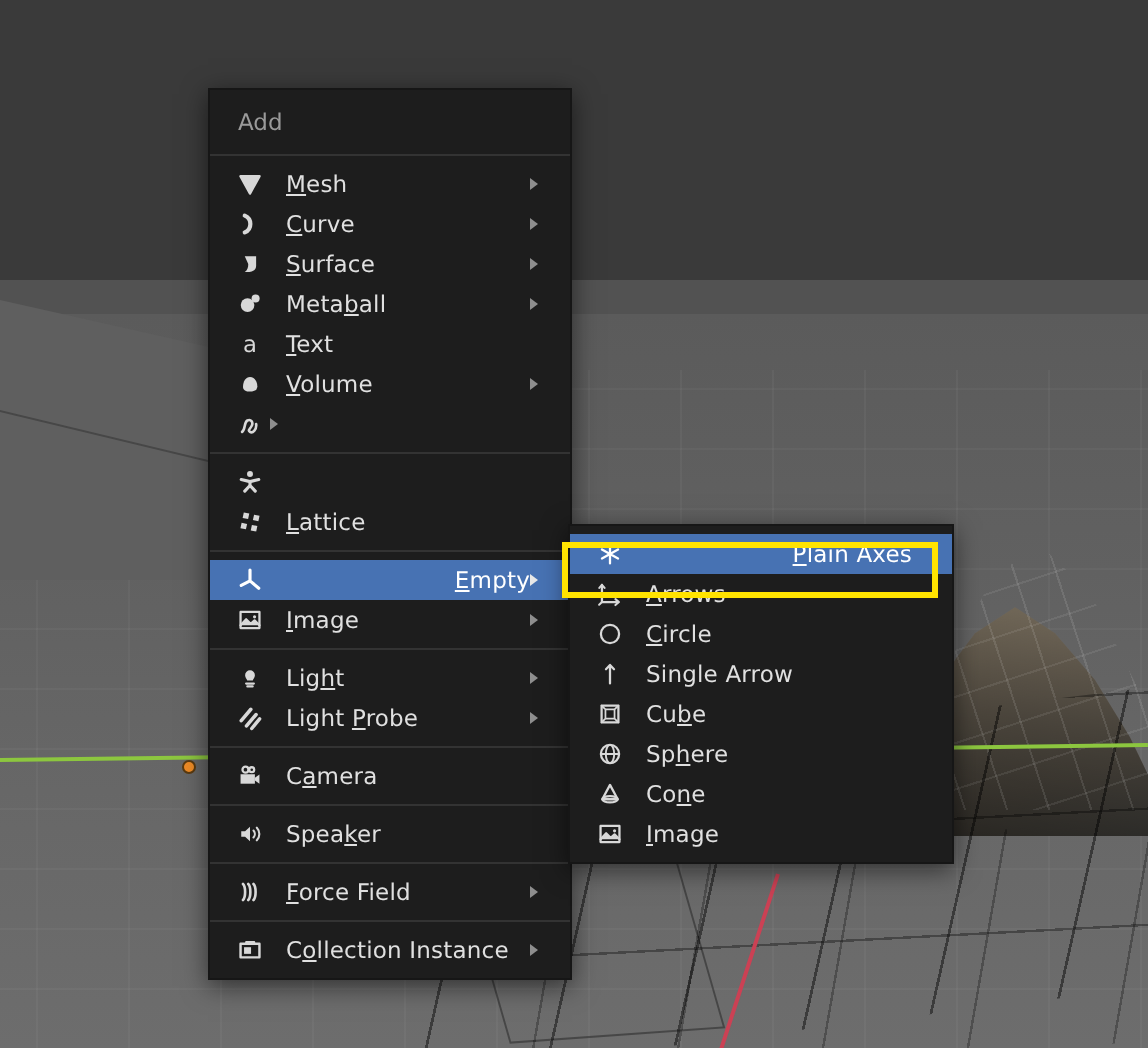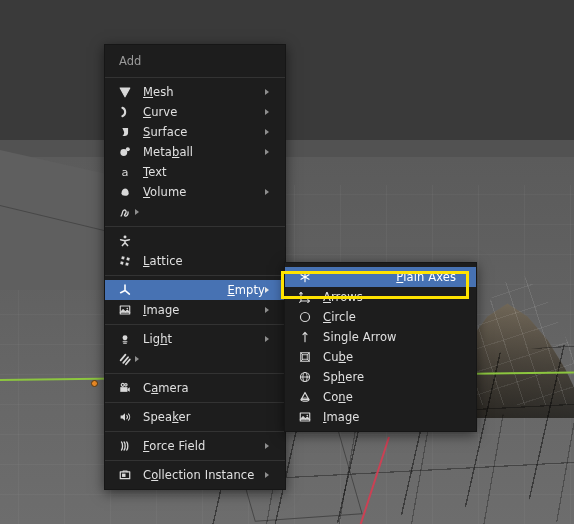--- a/index.html
+++ b/index.html
@@ -325,20 +325,21 @@
           </span>
           <span class="lbl">Lig<u>h</u>t</span>
           <span class="arrow"></span>
         </div>
         <div class="mi">
           <span class="ico">
             <svg width="14" height="14" viewBox="0 0 16 16" fill="none" stroke="currentColor" stroke-width="1.3" stroke-linecap="round" stroke-linejoin="round">
               <path d="M3 9.5L8.5 3M6 12.5L11.5 6M9 14L13.5 8.5" stroke-width="2"></path>
             </svg>
           </span>
+          <span class="lbl">Light <u>P</u>robe</span>
           <span class="arrow"></span>
         </div>
         <div class="menu-gap"></div>
         <div class="menu-sep-line"></div>
         <div class="menu-gap"></div>
         <div class="mi">
           <span class="ico">
             <svg width="14" height="14" viewBox="0 0 16 16" fill="none" stroke="currentColor" stroke-width="1.3" stroke-linecap="round" stroke-linejoin="round">
               <circle cx="5.4" cy="4.4" r="1.7" stroke-width="1.3"></circle>
               <circle cx="9" cy="4.4" r="1.4" stroke-width="1.3"></circle>

